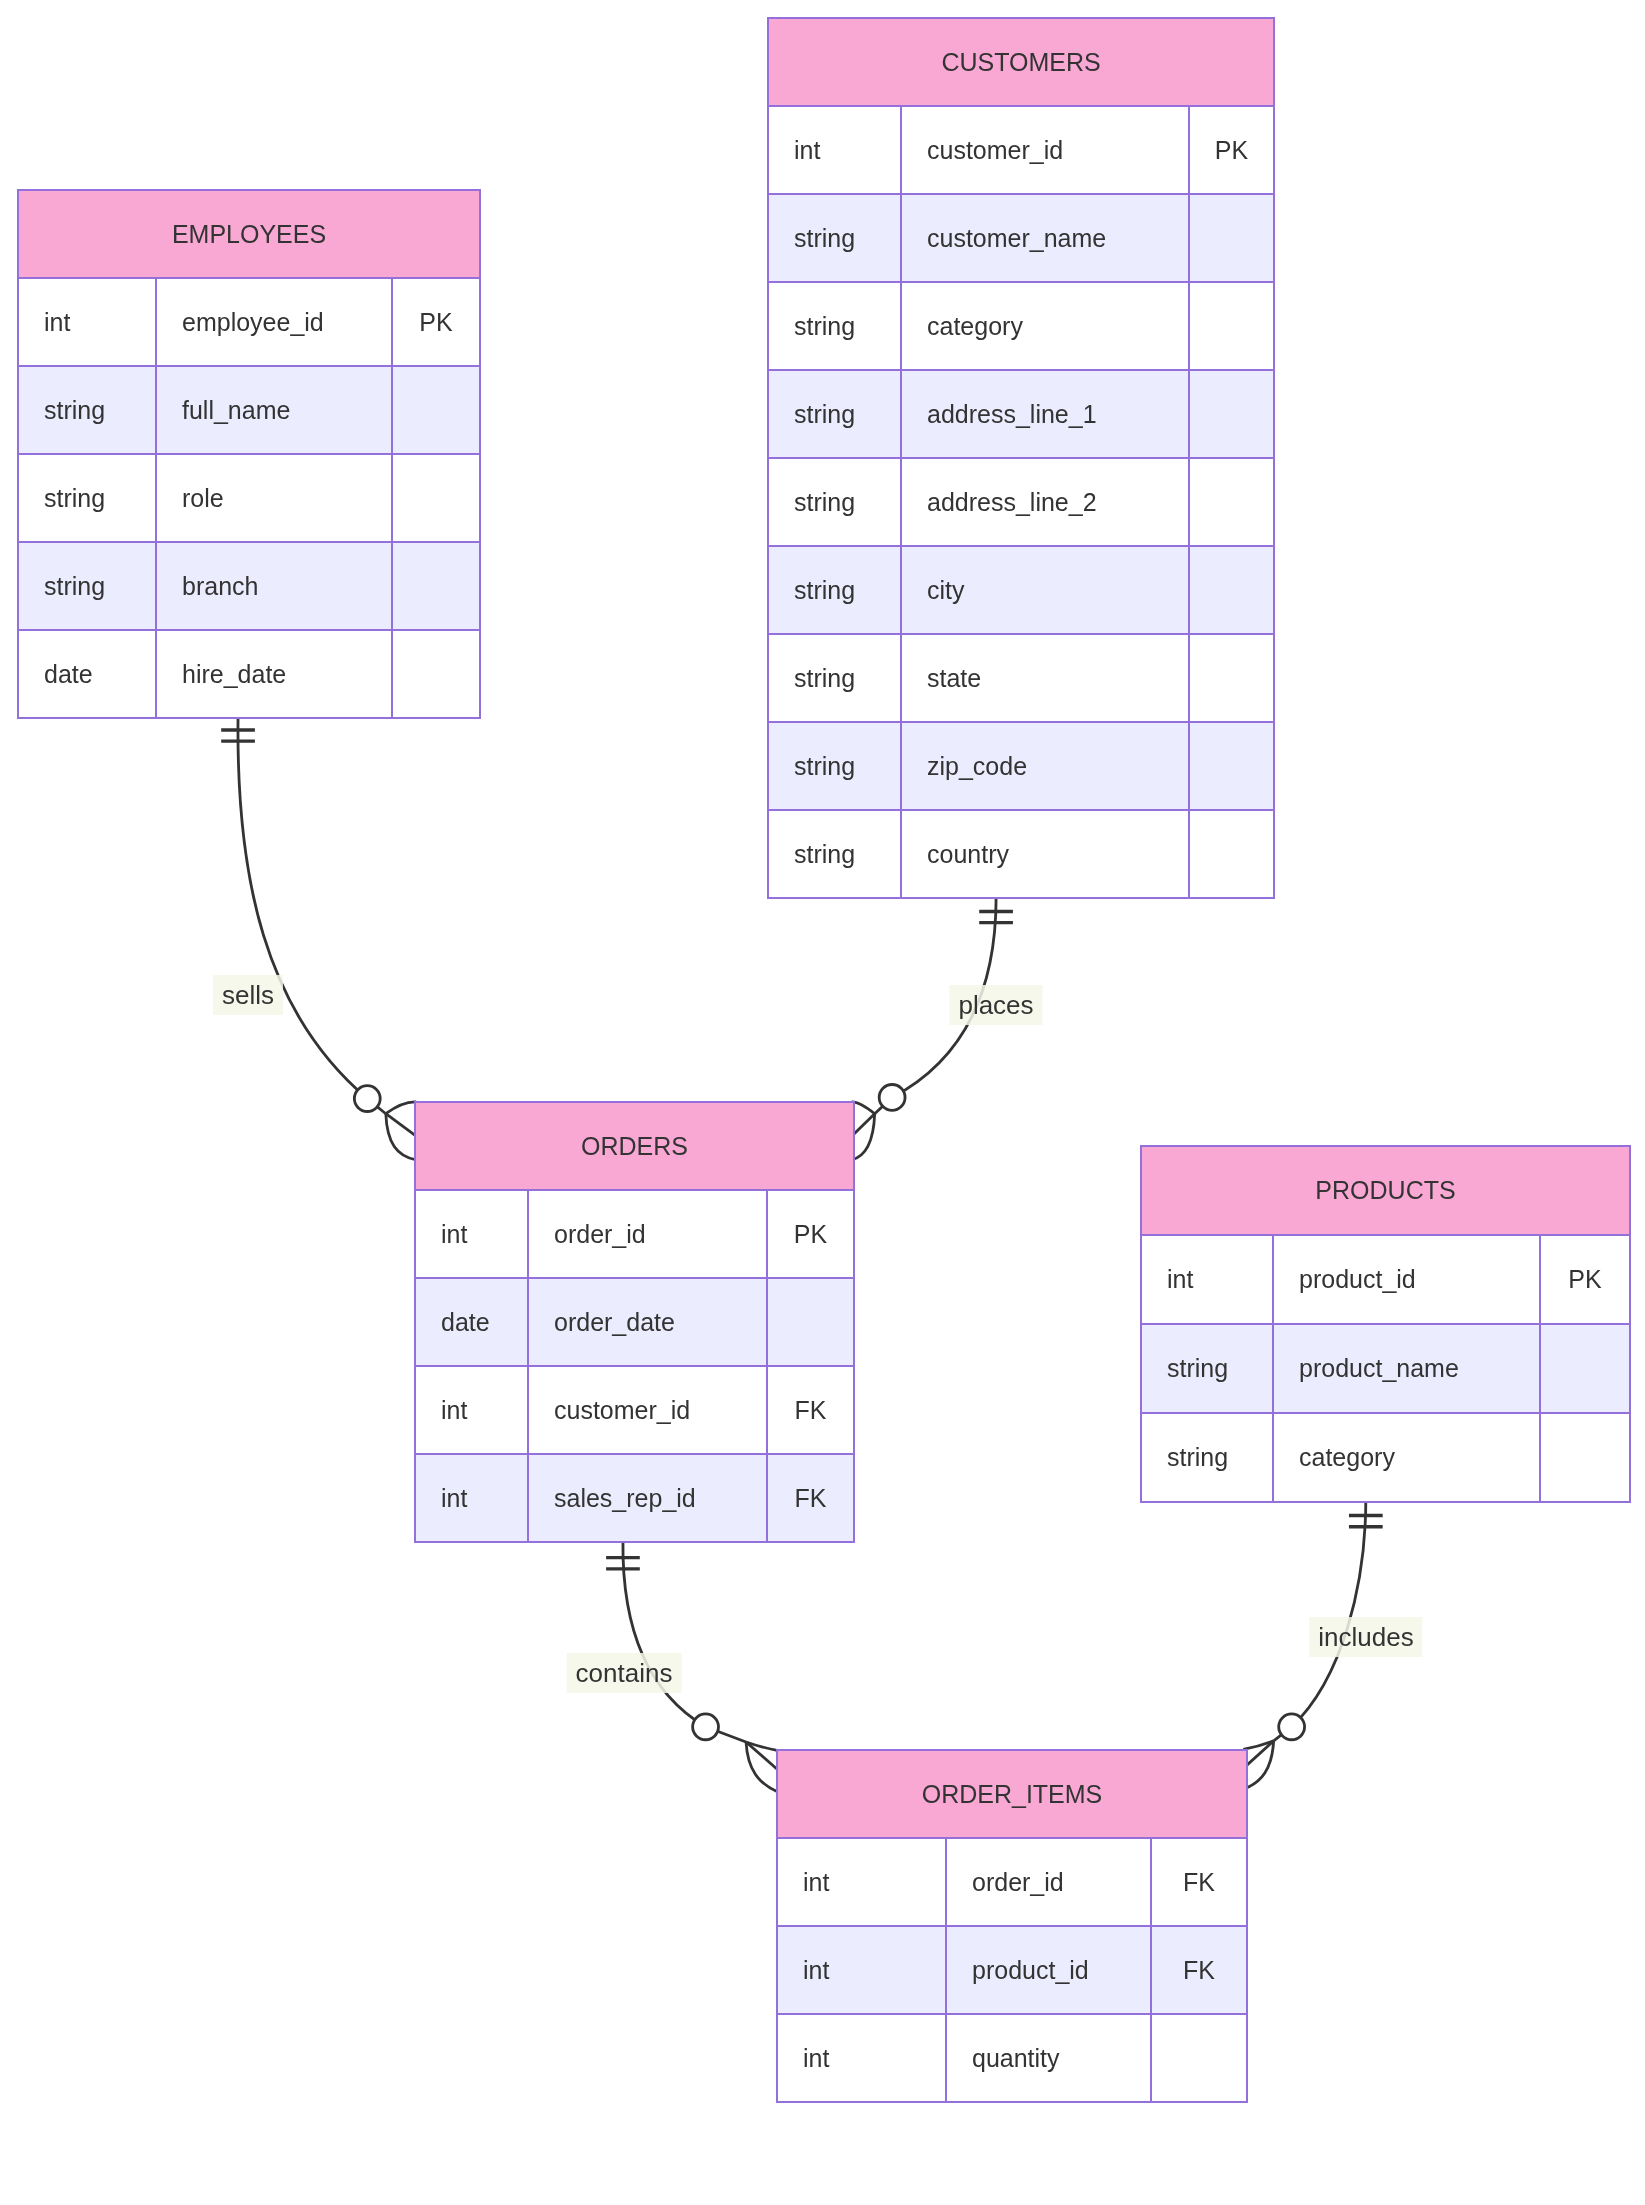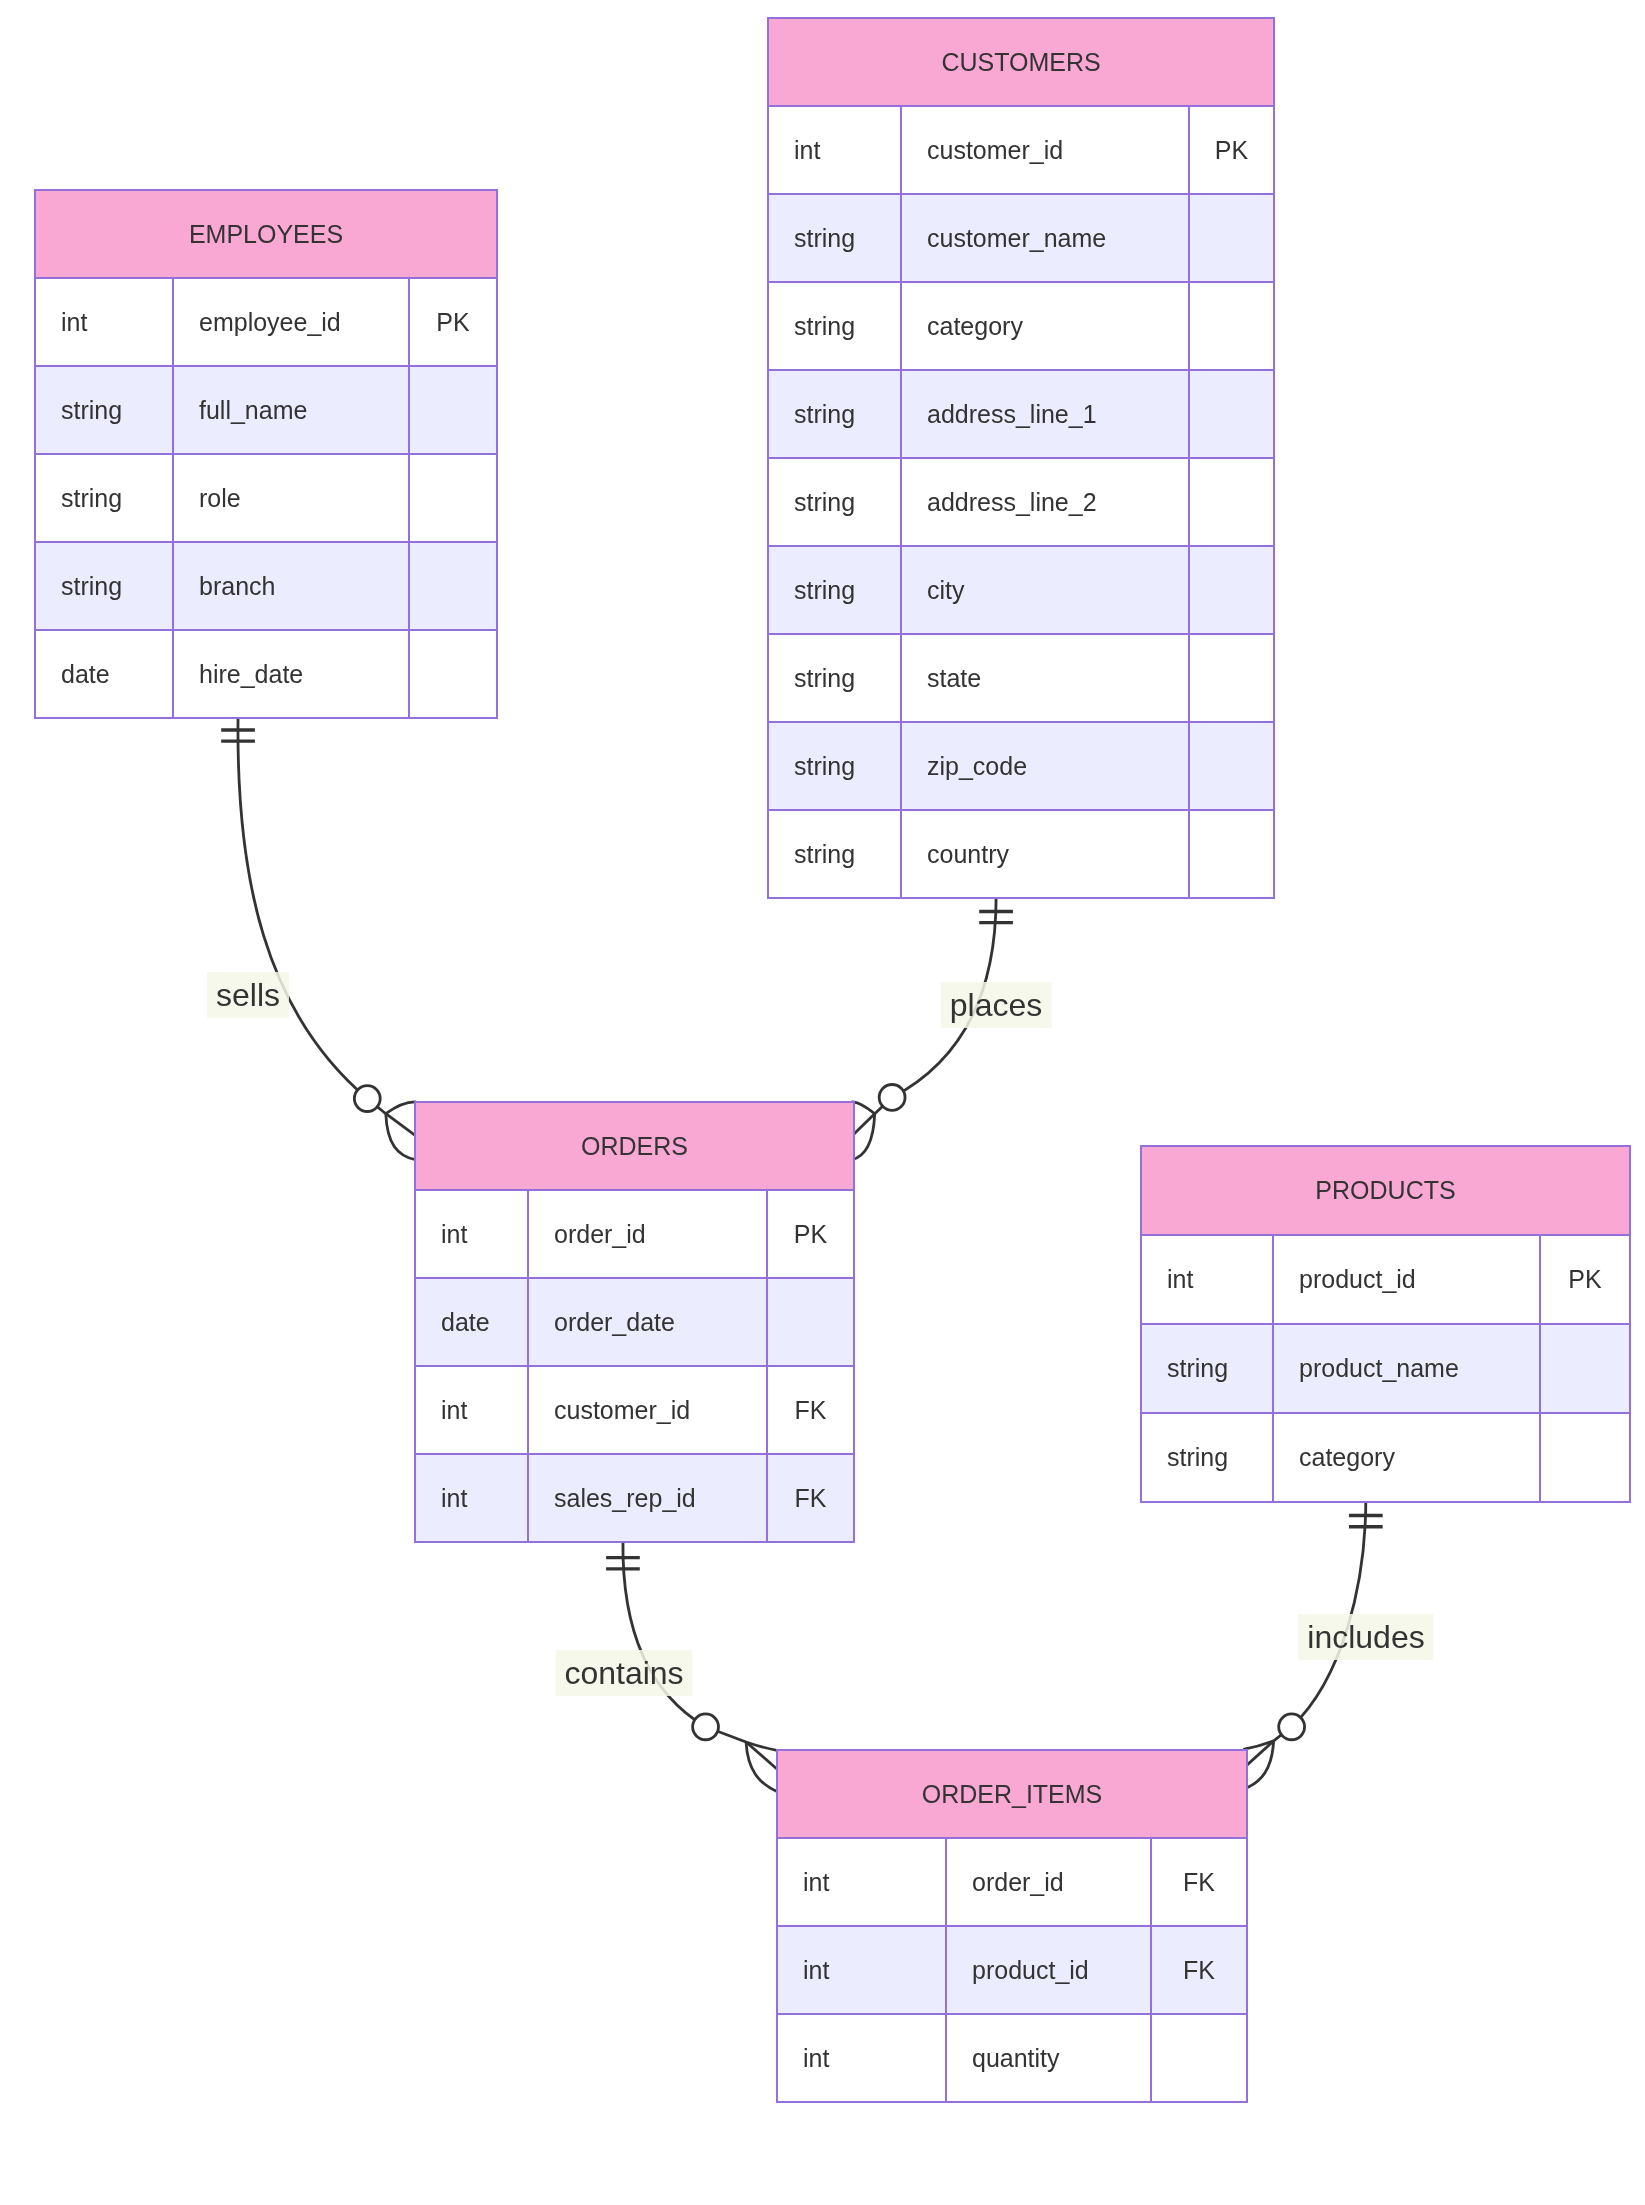--- a/index.html
+++ b/index.html
@@ -37,21 +37,21 @@
     text-align:center;
     padding:0;
   }
   table.entity tr.alt td{background:#ECECFF;}
   table.entity td.k{text-align:center;padding:0;}
 
   .rel-label{
     position:absolute;
     transform:translate(-50%,-50%);
     background:rgba(244,247,231,0.85);
-    font-size:32px;
+    font-size:26px;
     color:#333333;
     padding:4.5px 9px;
     white-space:nowrap;
   }
 </style>
 </head>
 <body>
 
 <div class="canvas">
 
@@ -91,21 +91,21 @@
       <path d="M 2430 2668 C 2430 2820, 2388 2988, 2298 3073 L 2266 3098" stroke-width="5"></path>
       <line x1="2400" y1="2697" x2="2460" y2="2697" stroke-width="6"></line>
       <line x1="2400" y1="2717" x2="2460" y2="2717" stroke-width="6"></line>
       <circle cx="2298" cy="3073" r="23" stroke-width="5"></circle>
       <path d="M 2266 3098 Q 2240 3108, 2212 3113" stroke-width="5"></path>
       <path d="M 2266 3098 L 2212 3147" stroke-width="5"></path>
       <path d="M 2266 3098 C 2263 3148, 2245 3172, 2212 3184" stroke-width="5"></path>
     </g>
   </svg>
 
-  <table class="entity" style="left:34px;top:189px;width:461px;--rh:88px">
+  <table class="entity" style="left:17px;top:189px;width:461px;--rh:88px">
     <colgroup>
         <col style="width:138px">
         <col style="width:236px">
         <col style="width:88px">
       </colgroup>
     <tbody>
       <tr>
         <td class="hdr" colspan="3">EMPLOYEES</td>
       </tr>
       <tr>

